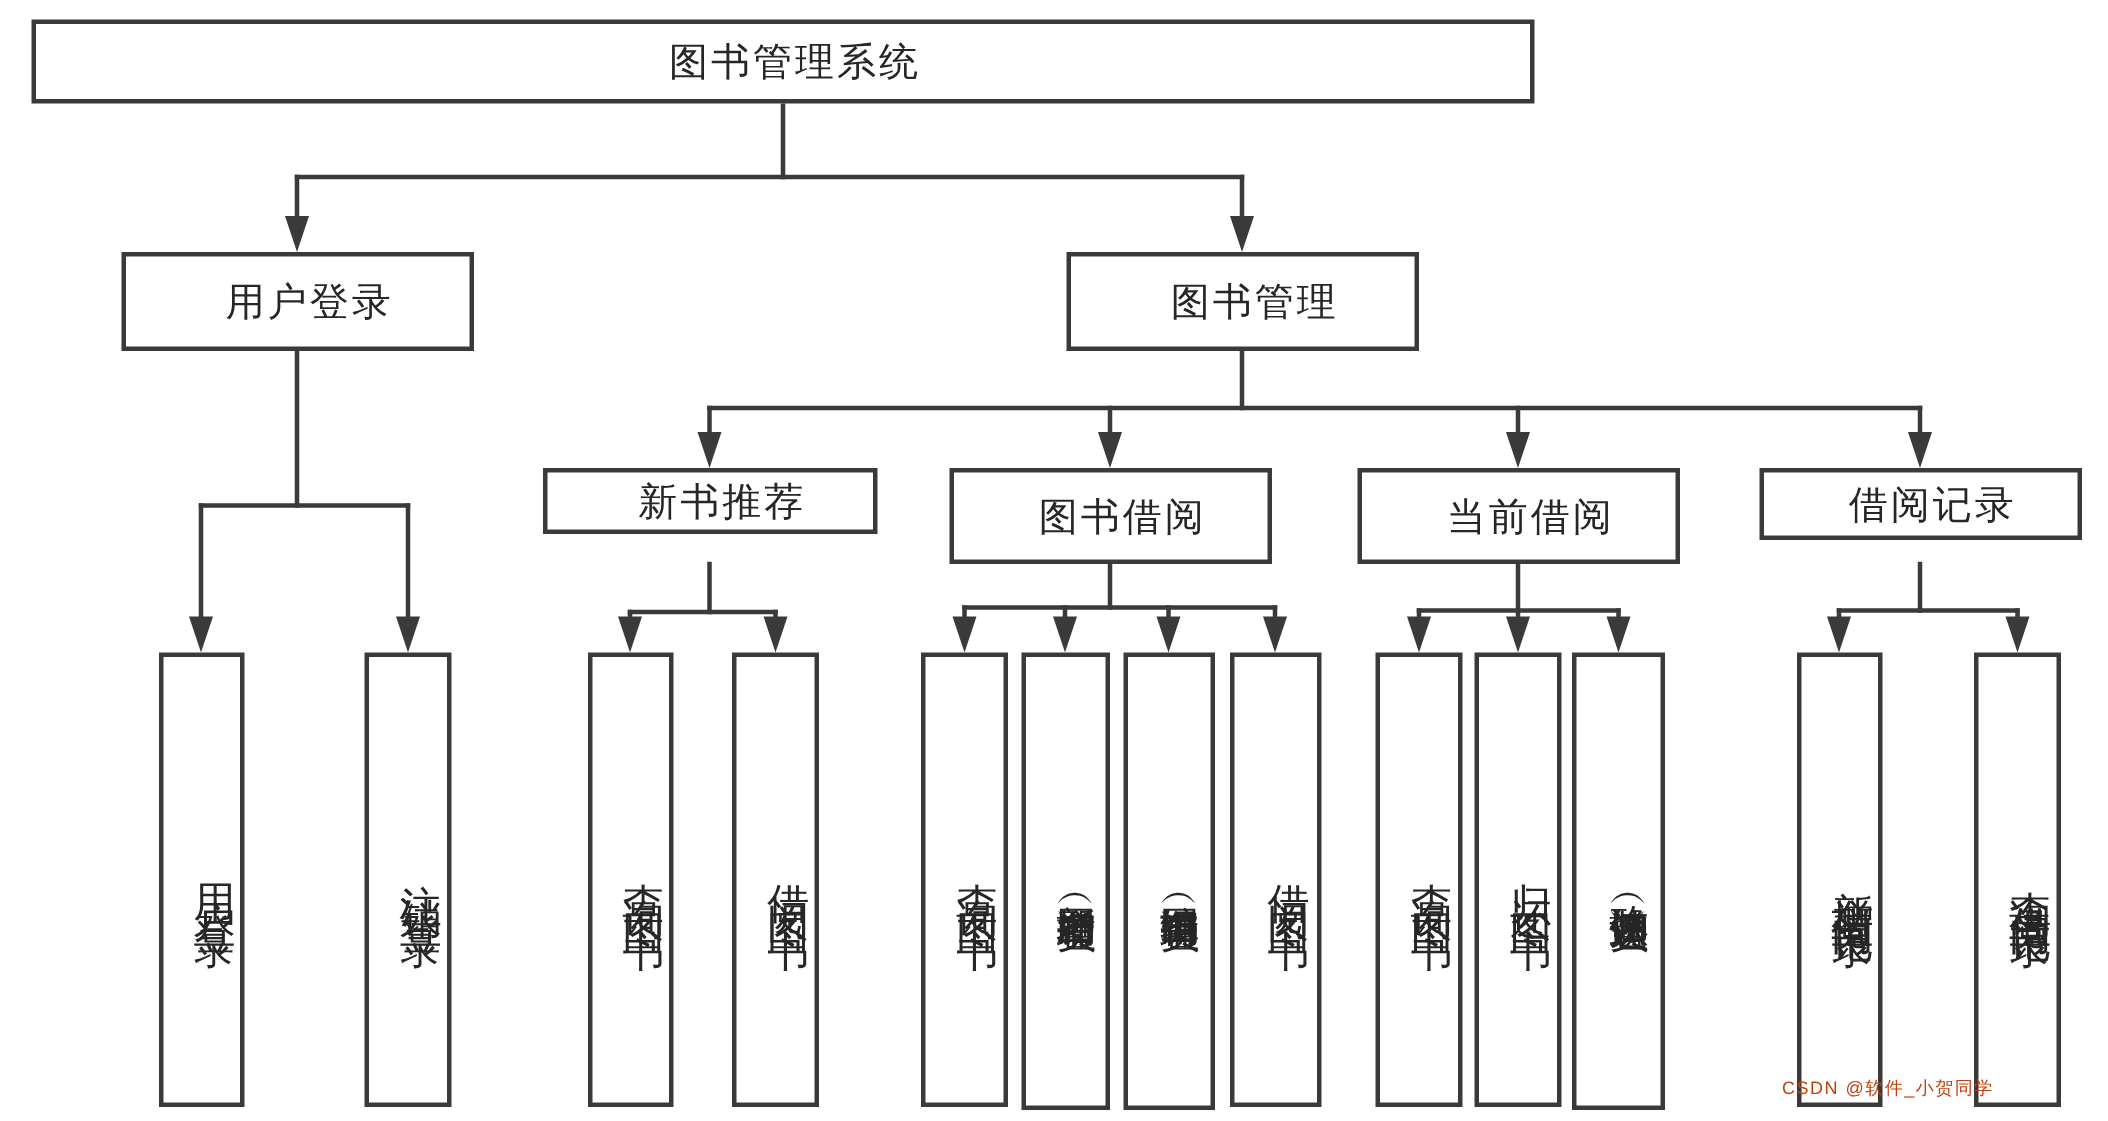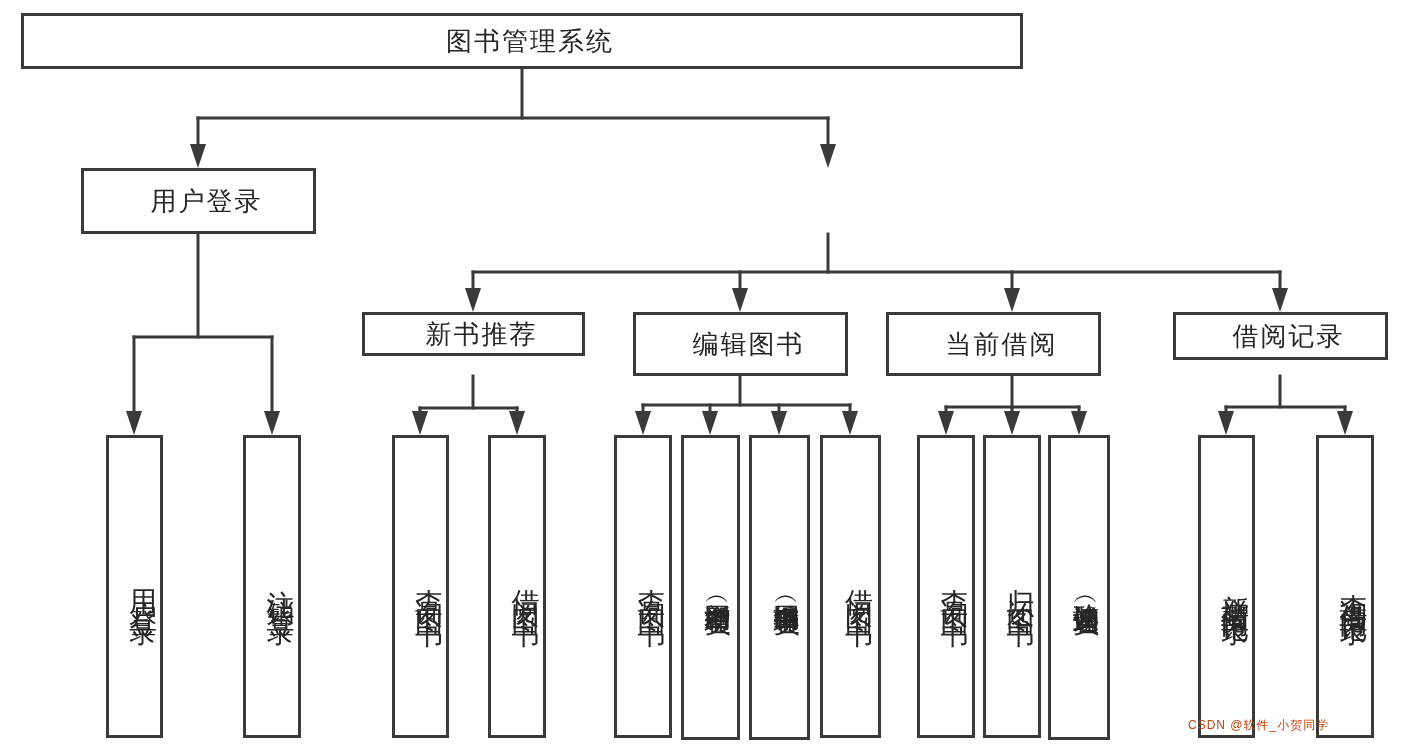--- a/index.html
+++ b/index.html
@@ -90,28 +90,31 @@
       <polygon points="1337,411 1353,411 1345,435" fill="#3a3a3a"></polygon>
     </svg>
 
   <div class="box h-label" style="left:21px;top:13px;width:1002px;height:56px">
     <span>图书管理系统</span>
   </div>
 
   <div class="box h-label" style="left:81px;top:168px;width:235px;height:66px">
     <span>用户登录</span>
   </div>
+  <div class="box h-label" style="left:711px;top:168px;width:235px;height:66px">
+    <span>图书管理</span>
+  </div>
 
   <div class="box h-label" style="left:362px;top:312px;width:223px;height:44px">
     <span>新书推荐</span>
   </div>
   <div class="box h-label" style="left:633px;top:312px;width:215px;height:64px">
-    <span>编辑图书</span>
+    <span>图书借阅</span>
   </div>
-  <div class="box h-label" style="left:886px;top:312px;width:215px;height:64px">
+  <div class="box h-label" style="left:905px;top:312px;width:215px;height:64px">
     <span>当前借阅</span>
   </div>
   <div class="box h-label" style="left:1173px;top:312px;width:215px;height:48px">
     <span>借阅记录</span>
   </div>
 
   <div class="box leaf ls4" style="left:106px;top:435px;width:57px;height:303px">
     <span>用户登录</span>
   </div>
   <div class="box leaf ls4" style="left:243px;top:435px;width:58px;height:303px">

